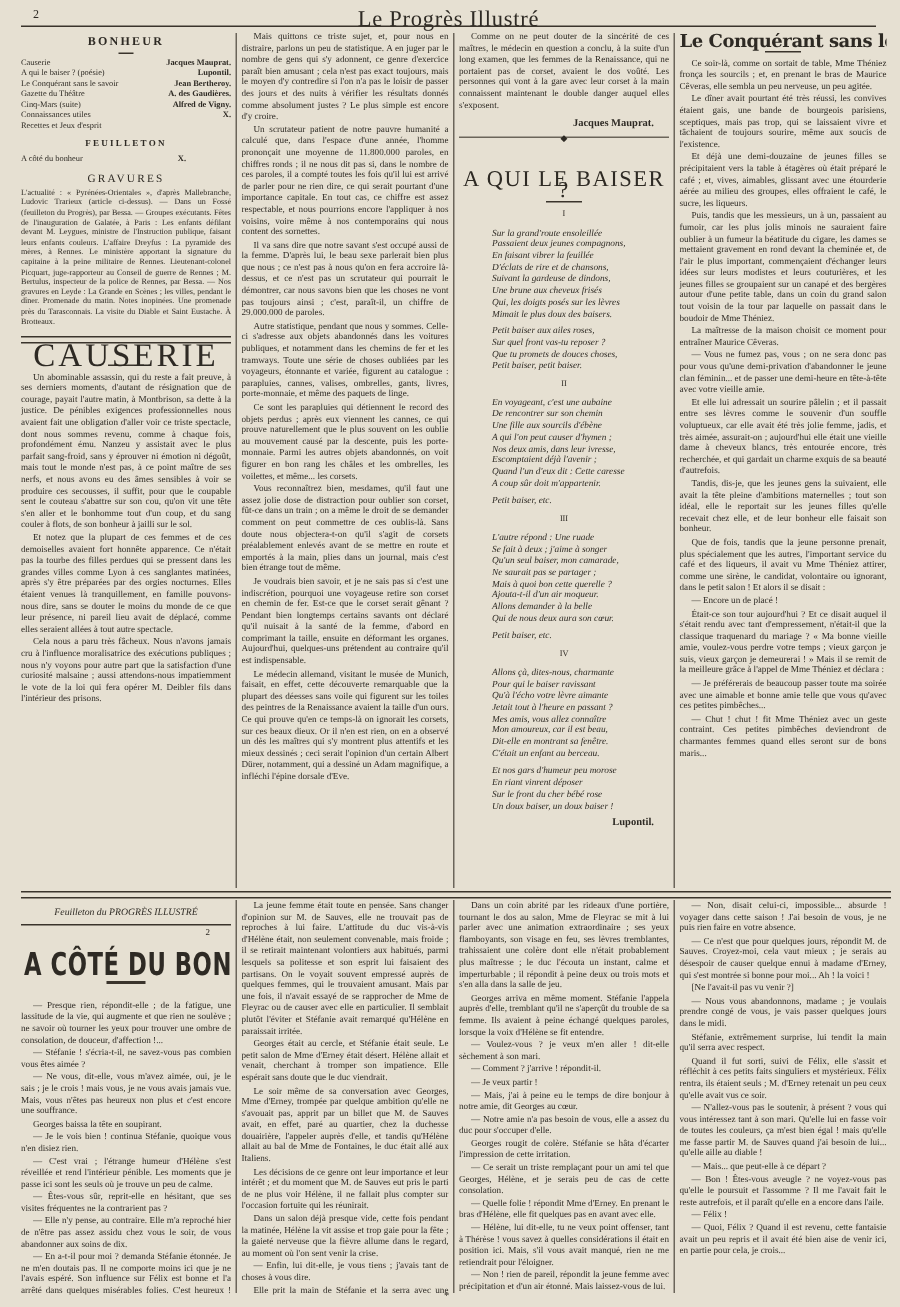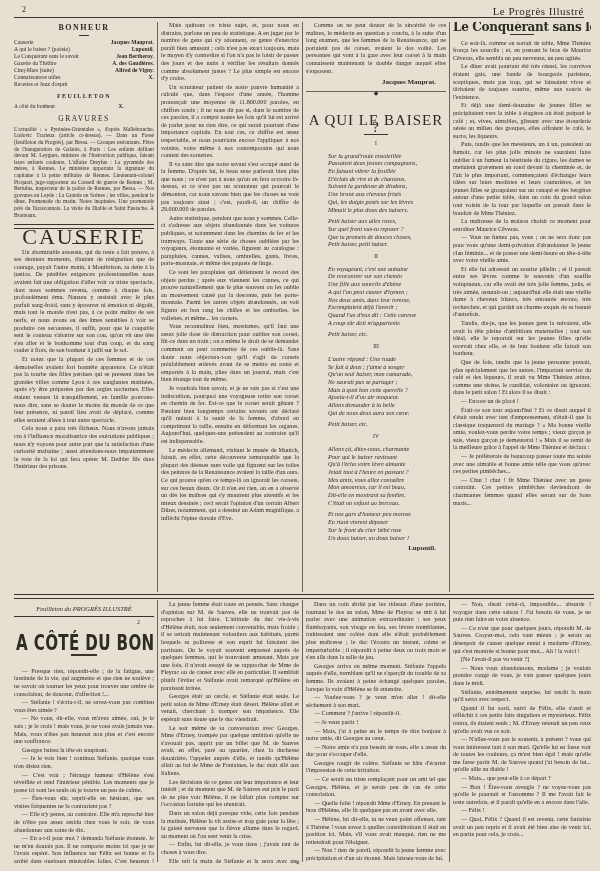--- a/index.html
+++ b/index.html
@@ -6,21 +6,21 @@
   body {
     width:600px; height:871px; overflow:hidden;
     background:#e6e0d2;
     font-family:"Liberation Serif","DejaVu Serif",serif;
     color:#2e2a24;
     position:relative;
   }
   .page { position:absolute; left:0; top:0; width:600px; height:871px; }
   .header { position:absolute; left:14px; top:2px; width:570px; height:16px; }
   .header .pno { position:absolute; left:8px; top:3px; font-size:8px; }
-  .header .title { position:absolute; left:0; right:0; top:3px; text-align:right; font-size:11px; letter-spacing:0.5px; }
+  .header .title { position:absolute; left:0; right:0; top:3px; text-align:center; font-size:15px; letter-spacing:0.5px; }
   .header .rule { position:absolute; left:0; right:0; top:15px; border-top:1px solid #3a342c; }
   .col { position:absolute; font-size:6.1px; line-height:7.6px; text-align:justify; overflow:hidden; }
   .col p { margin:0 0 1px 0; text-indent:8px; }
   .vrule { position:absolute; width:0; border-left:1px solid #6b655a; }
   .hrule { position:absolute; height:0; border-top:1px solid #3a342c; }
   .dblrule { position:absolute; height:3px; border-top:1px solid #3a342c; border-bottom:1px solid #3a342c; }
   .smallcap-h { text-align:center; font-size:8px; letter-spacing:1.5px; font-weight:bold; margin:2px 0 3px; }
   .sommaire-row { display:flex; justify-content:space-between; font-size:5.6px; line-height:7px; }
   .sommaire-row .a { font-weight:bold; }
   .grav { font-size:5.4px; line-height:6.6px; text-align:justify; }

